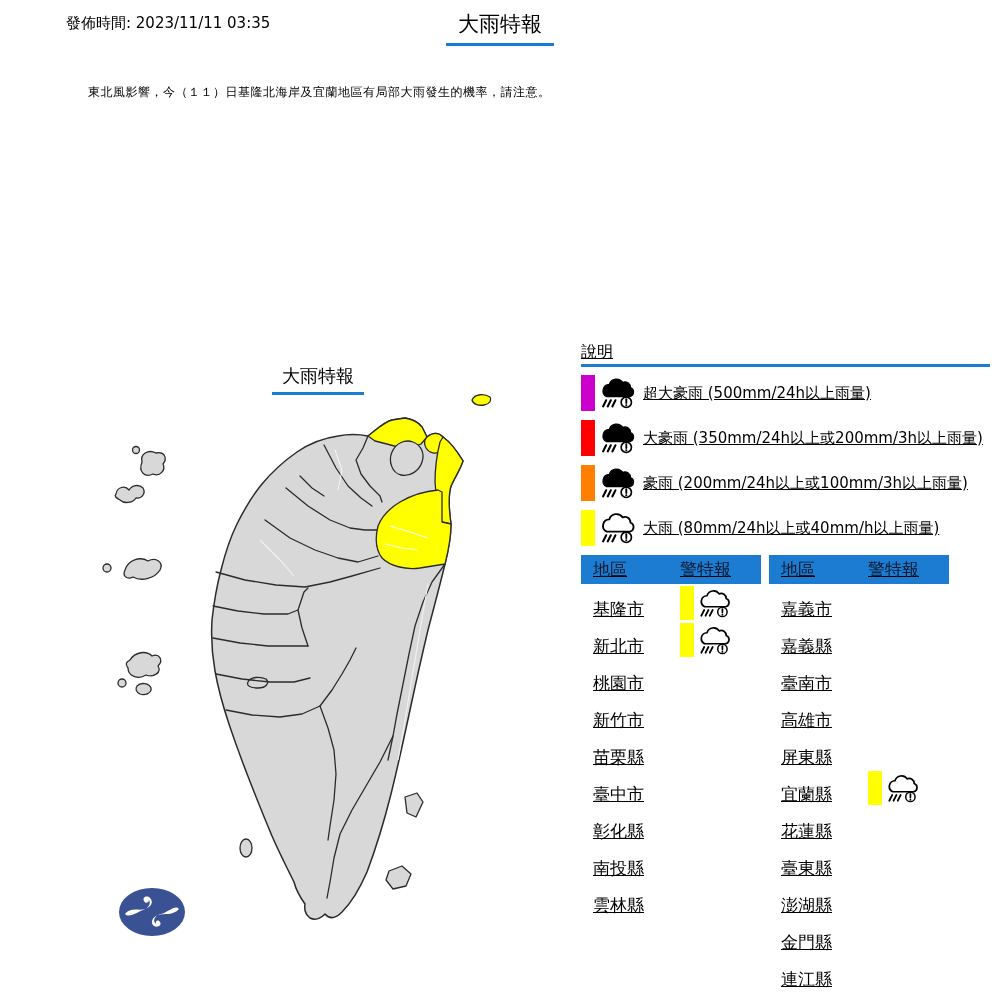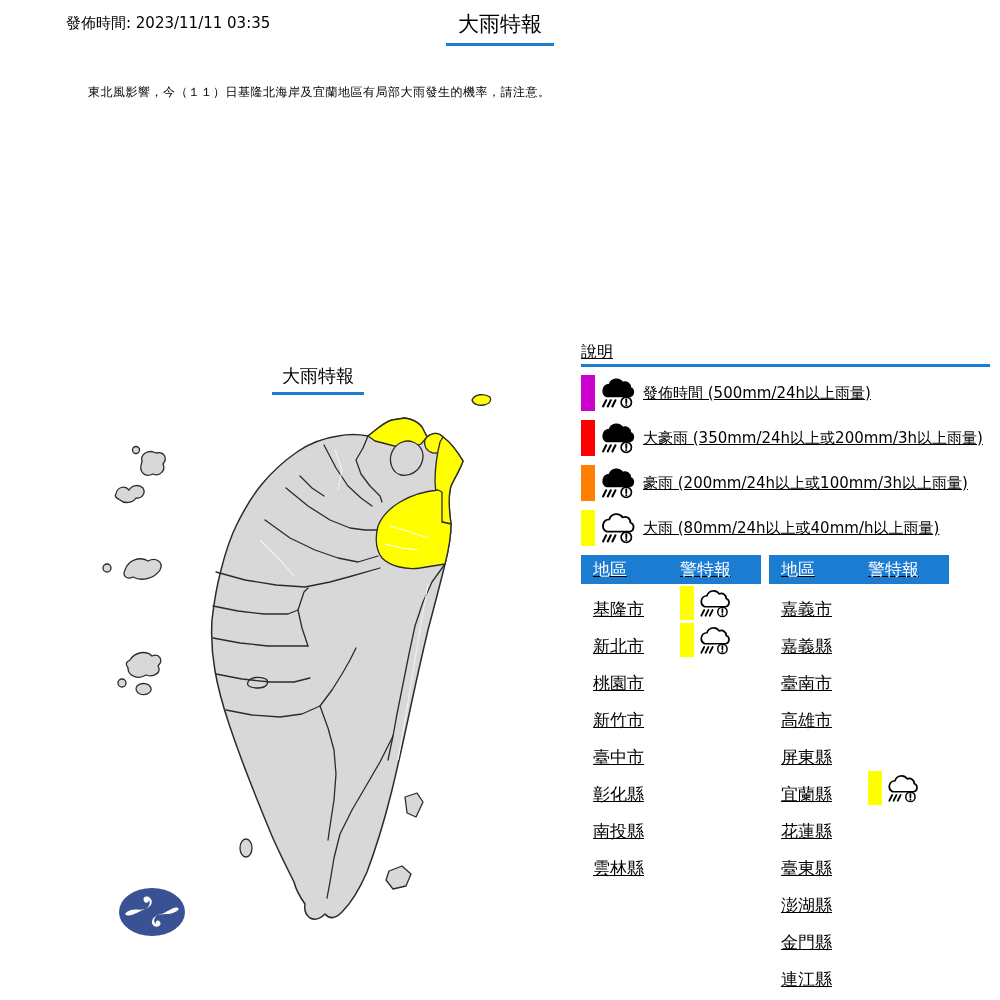--- a/index.html
+++ b/index.html
@@ -25,21 +25,21 @@
   .panel{position:absolute;left:581px;top:342px;width:409px;text-decoration:underline;}
   .legend-title{font-size:16px;line-height:20px;}
   .legend-rule{height:3px;background:var(--blue);margin:2px 0 8px 0;}
   .legend-row{display:flex;align-items:center;height:36px;margin-bottom:9px;}
   .swatch{width:14px;height:36px;flex:0 0 14px;}
   .legend-icon{width:40px;height:34px;margin-left:4px;display:flex;align-items:center;}
   .legend-icon svg{width:36px;height:32px;}
   .legend-label{font-size:15px;margin-left:4px;white-space:nowrap;}
   .tables{display:flex;gap:8px;margin-top:7px;}
   .wtable{width:180px;flex:0 0 180px;}
-  .thead{background:var(--blue);color:#ffffff;font-size:17px;height:29px;display:flex;align-items:center;}
+  .thead{background:var(--blue);color:#0f172a;font-size:17px;height:29px;display:flex;align-items:center;}
   .thead .h-region{padding-left:12px;width:99px;}
   .thead .h-warning{}
   .trow{height:37px;display:flex;align-items:flex-end;}
   .cell-region{padding-left:12px;width:99px;font-size:17px;flex:0 0 99px;}
   .cell-warning{display:flex;align-items:center;height:36px;}
   .cell-warning .swatch{height:34px;}
   .cell-warning svg{width:32px;height:29px;margin-left:4px;}
 </style>
 </head>
 <body>
@@ -128,21 +128,21 @@
             <g stroke="#000" stroke-width="2" stroke-linecap="round">
               <line x1="6.5" y1="22.5" x2="3.5" y2="28.5"></line>
               <line x1="11" y1="22.5" x2="8" y2="28.5"></line>
               <line x1="15.5" y1="22.5" x2="12.5" y2="28.5"></line>
             </g>
             <circle cx="26" cy="24.5" r="5" fill="#fff" stroke="#000" stroke-width="1.6"></circle>
             <line x1="26" y1="21.6" x2="26" y2="25.2" stroke="#000" stroke-width="1.8" stroke-linecap="round"></line>
             <circle cx="26" cy="27.4" r="1" fill="#000"></circle>
           </svg>
         </span>
-        <span class="legend-label">發佈時間 (500mm/24h以上雨量)</span>
+        <span class="legend-label">超大豪雨 (500mm/24h以上雨量)</span>
       </div>
       <div class="legend-row">
         <span class="swatch" style="background: rgb(255, 0, 0);"></span>
         <span class="legend-icon">
           <svg viewBox="0 0 34 31" xmlns="http://www.w3.org/2000/svg">
             <path d="M7,19 a6.2,6.2 0 0 1 2.5,-11.8 a7.3,7.3 0 0 1 13,-2 a5.3,5.3 0 0 1 7.5,5 a4.6,4.6 0 0 1 -0.5,8.8 z" fill="#000" stroke="#000" stroke-width="1.2" stroke-linejoin="round"></path>
             <g stroke="#000" stroke-width="2" stroke-linecap="round">
               <line x1="6.5" y1="22.5" x2="3.5" y2="28.5"></line>
               <line x1="11" y1="22.5" x2="8" y2="28.5"></line>
               <line x1="15.5" y1="22.5" x2="12.5" y2="28.5"></line>
@@ -235,20 +235,24 @@
         </div>
         <div class="trow">
           <span class="cell-region">桃園市</span>
           <span class="cell-warning"></span>
         </div>
         <div class="trow">
           <span class="cell-region">新竹市</span>
           <span class="cell-warning"></span>
         </div>
         <div class="trow">
+          <span class="cell-region">苗栗縣</span>
+          <span class="cell-warning"></span>
+        </div>
+        <div class="trow">
           <span class="cell-region">臺中市</span>
           <span class="cell-warning"></span>
         </div>
         <div class="trow">
           <span class="cell-region">彰化縣</span>
           <span class="cell-warning"></span>
         </div>
         <div class="trow">
           <span class="cell-region">南投縣</span>
           <span class="cell-warning"></span>

